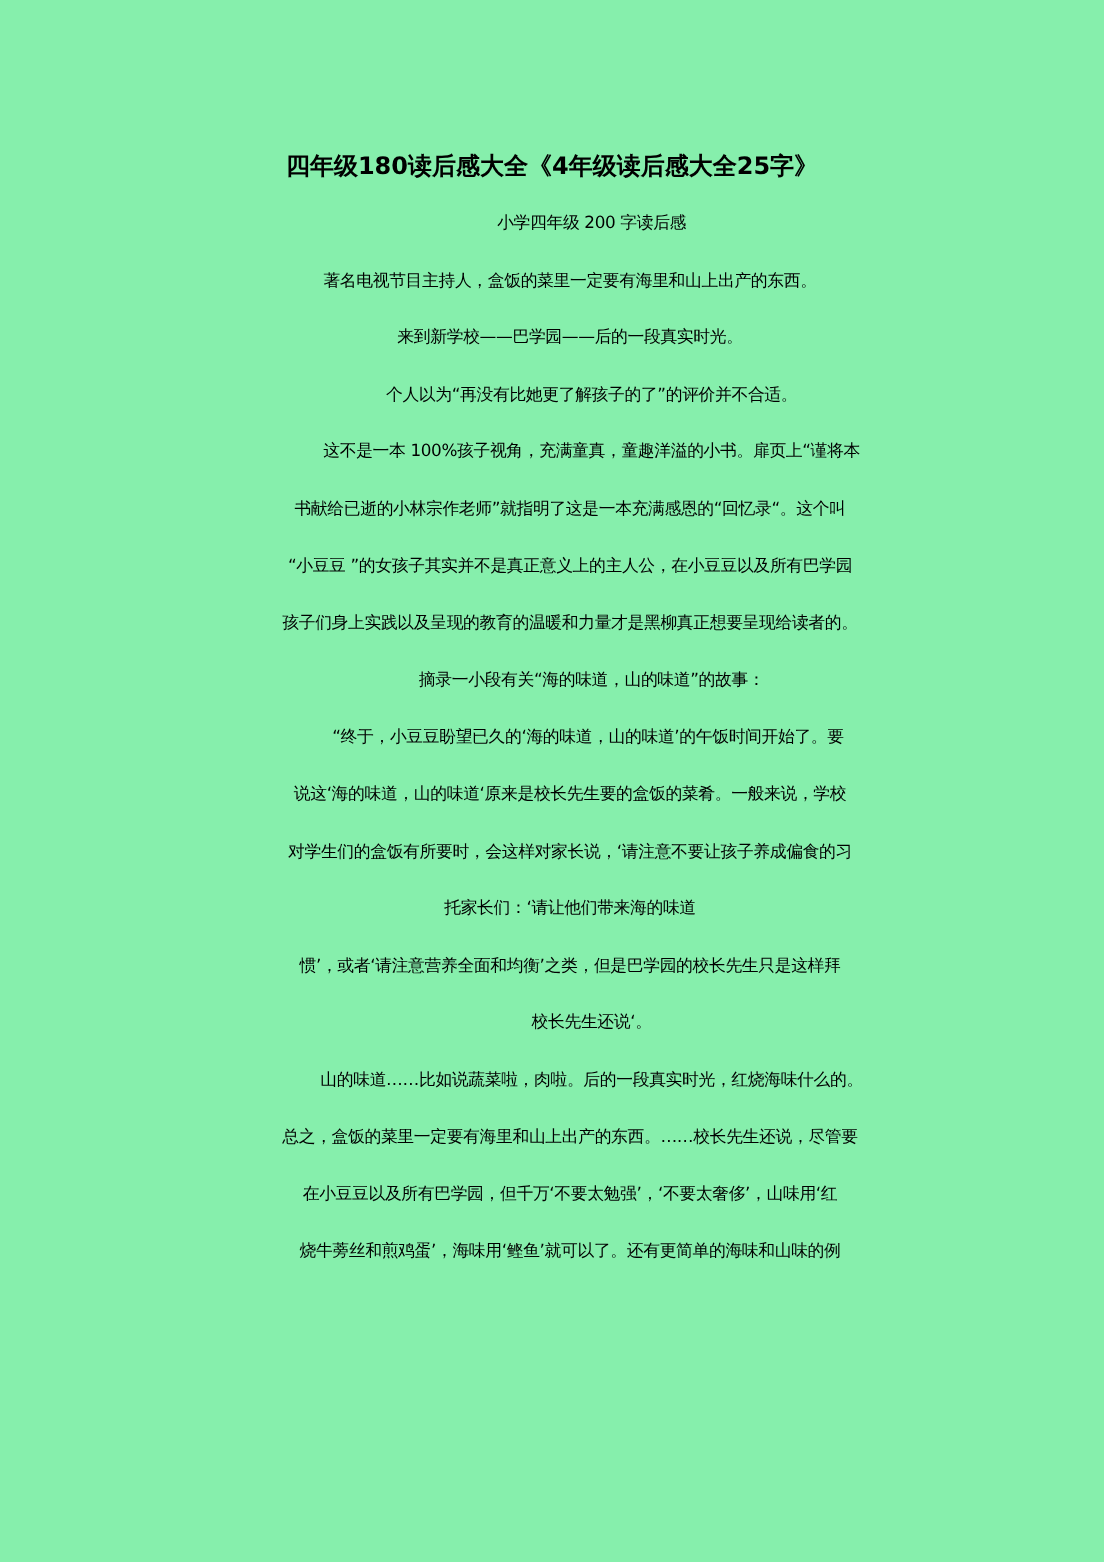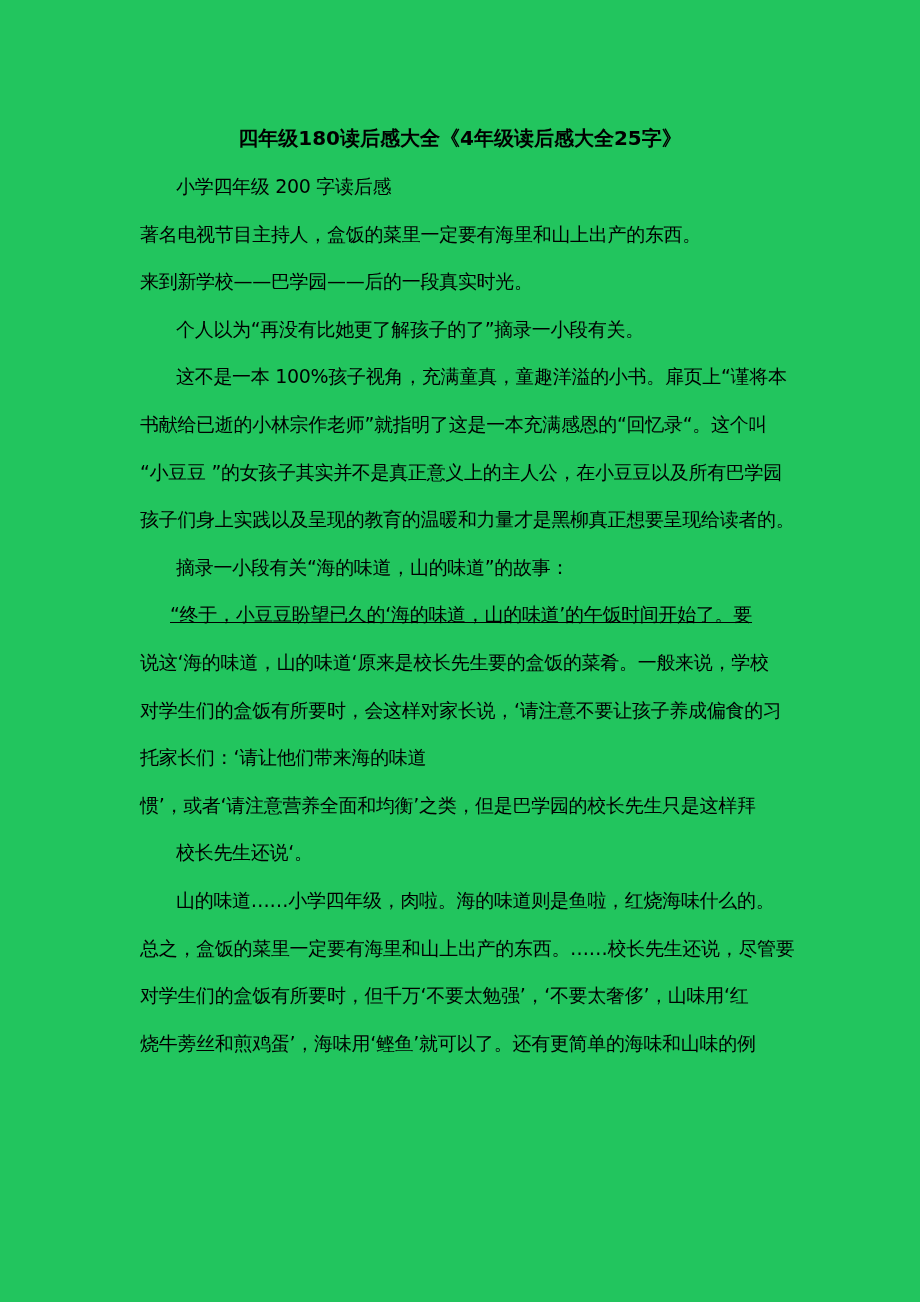--- a/index.html
+++ b/index.html
@@ -14,21 +14,21 @@
       overflow: hidden;
       color: #000000;
       font-family: "DejaVu Sans", "Liberation Sans", sans-serif;
     }
     .page {
       position: absolute;
       left: 0;
       top: 0;
       width: 920px;
       height: 1302px;
-      background: #22c55e;
+      background: #86efac;
     }
     .title {
       position: absolute;
       left: 0;
       width: 920px;
       top: 124px;
       text-align: center;
       font-size: 20px;
       font-weight: bold;
       line-height: 28px;
@@ -38,51 +38,51 @@
     .body {
       position: absolute;
       left: 140px;
       top: 171px;
       width: 670px;
     }
     .line {
       display: block;
       height: 47.6px;
       line-height: 30px;
-      font-size: 19px;
+      font-size: 14px;
       white-space: nowrap;
       letter-spacing: -0.3px;
+      text-align: center;
     }
     .line.indent {
       padding-left: 36px;
     }
     .line.indent-q {
       padding-left: 30px;
-      text-decoration: underline;
     }
   </style>
 </head>
 <body>
 
 <div class="page">
   <div class="title">四年级180读后感大全《4年级读后感大全25字》</div>
 
   <div class="body">
     <span class="line indent">小学四年级 200 字读后感</span>
 
     <div>
       <span class="line">著名电视节目主持人，盒饭的菜里一定要有海里和山上出产的东西。</span>
     </div>
 
     <div>
       <span class="line">来到新学校——巴学园——后的一段真实时光。</span>
     </div>
 
     <div>
-      <span class="line indent">个人以为“再没有比她更了解孩子的了”摘录一小段有关。</span>
+      <span class="line indent">个人以为“再没有比她更了解孩子的了”的评价并不合适。</span>
     </div>
 
     <div>
       <span class="line indent">这不是一本 100%孩子视角，充满童真，童趣洋溢的小书。扉页上“谨将本</span>
       <span class="line">书献给已逝的小林宗作老师”就指明了这是一本充满感恩的“回忆录“。这个叫</span>
       <span class="line">“小豆豆 ”的女孩子其实并不是真正意义上的主人公，在小豆豆以及所有巴学园</span>
       <span class="line">孩子们身上实践以及呈现的教育的温暖和力量才是黑柳真正想要呈现给读者的。</span>
     </div>
 
     <div>
@@ -95,19 +95,19 @@
       <span class="line">对学生们的盒饭有所要时，会这样对家长说，‘请注意不要让孩子养成偏食的习</span>
       <span class="line">托家长们：‘请让他们带来海的味道</span>
       <span class="line">惯’，或者‘请注意营养全面和均衡’之类，但是巴学园的校长先生只是这样拜</span>
     </div>
 
     <div>
       <span class="line indent">校长先生还说‘。</span>
     </div>
 
     <div>
-      <span class="line indent">山的味道……小学四年级，肉啦。海的味道则是鱼啦，红烧海味什么的。</span>
+      <span class="line indent">山的味道……比如说蔬菜啦，肉啦。后的一段真实时光，红烧海味什么的。</span>
       <span class="line">总之，盒饭的菜里一定要有海里和山上出产的东西。……校长先生还说，尽管要</span>
-      <span class="line">对学生们的盒饭有所要时，但千万‘不要太勉强’，‘不要太奢侈’，山味用‘红</span>
+      <span class="line">在小豆豆以及所有巴学园，但千万‘不要太勉强’，‘不要太奢侈’，山味用‘红</span>
       <span class="line">烧牛蒡丝和煎鸡蛋’，海味用‘鲣鱼’就可以了。还有更简单的海味和山味的例</span>
     </div>
   </div>
 </div>
 
 </body></html>

